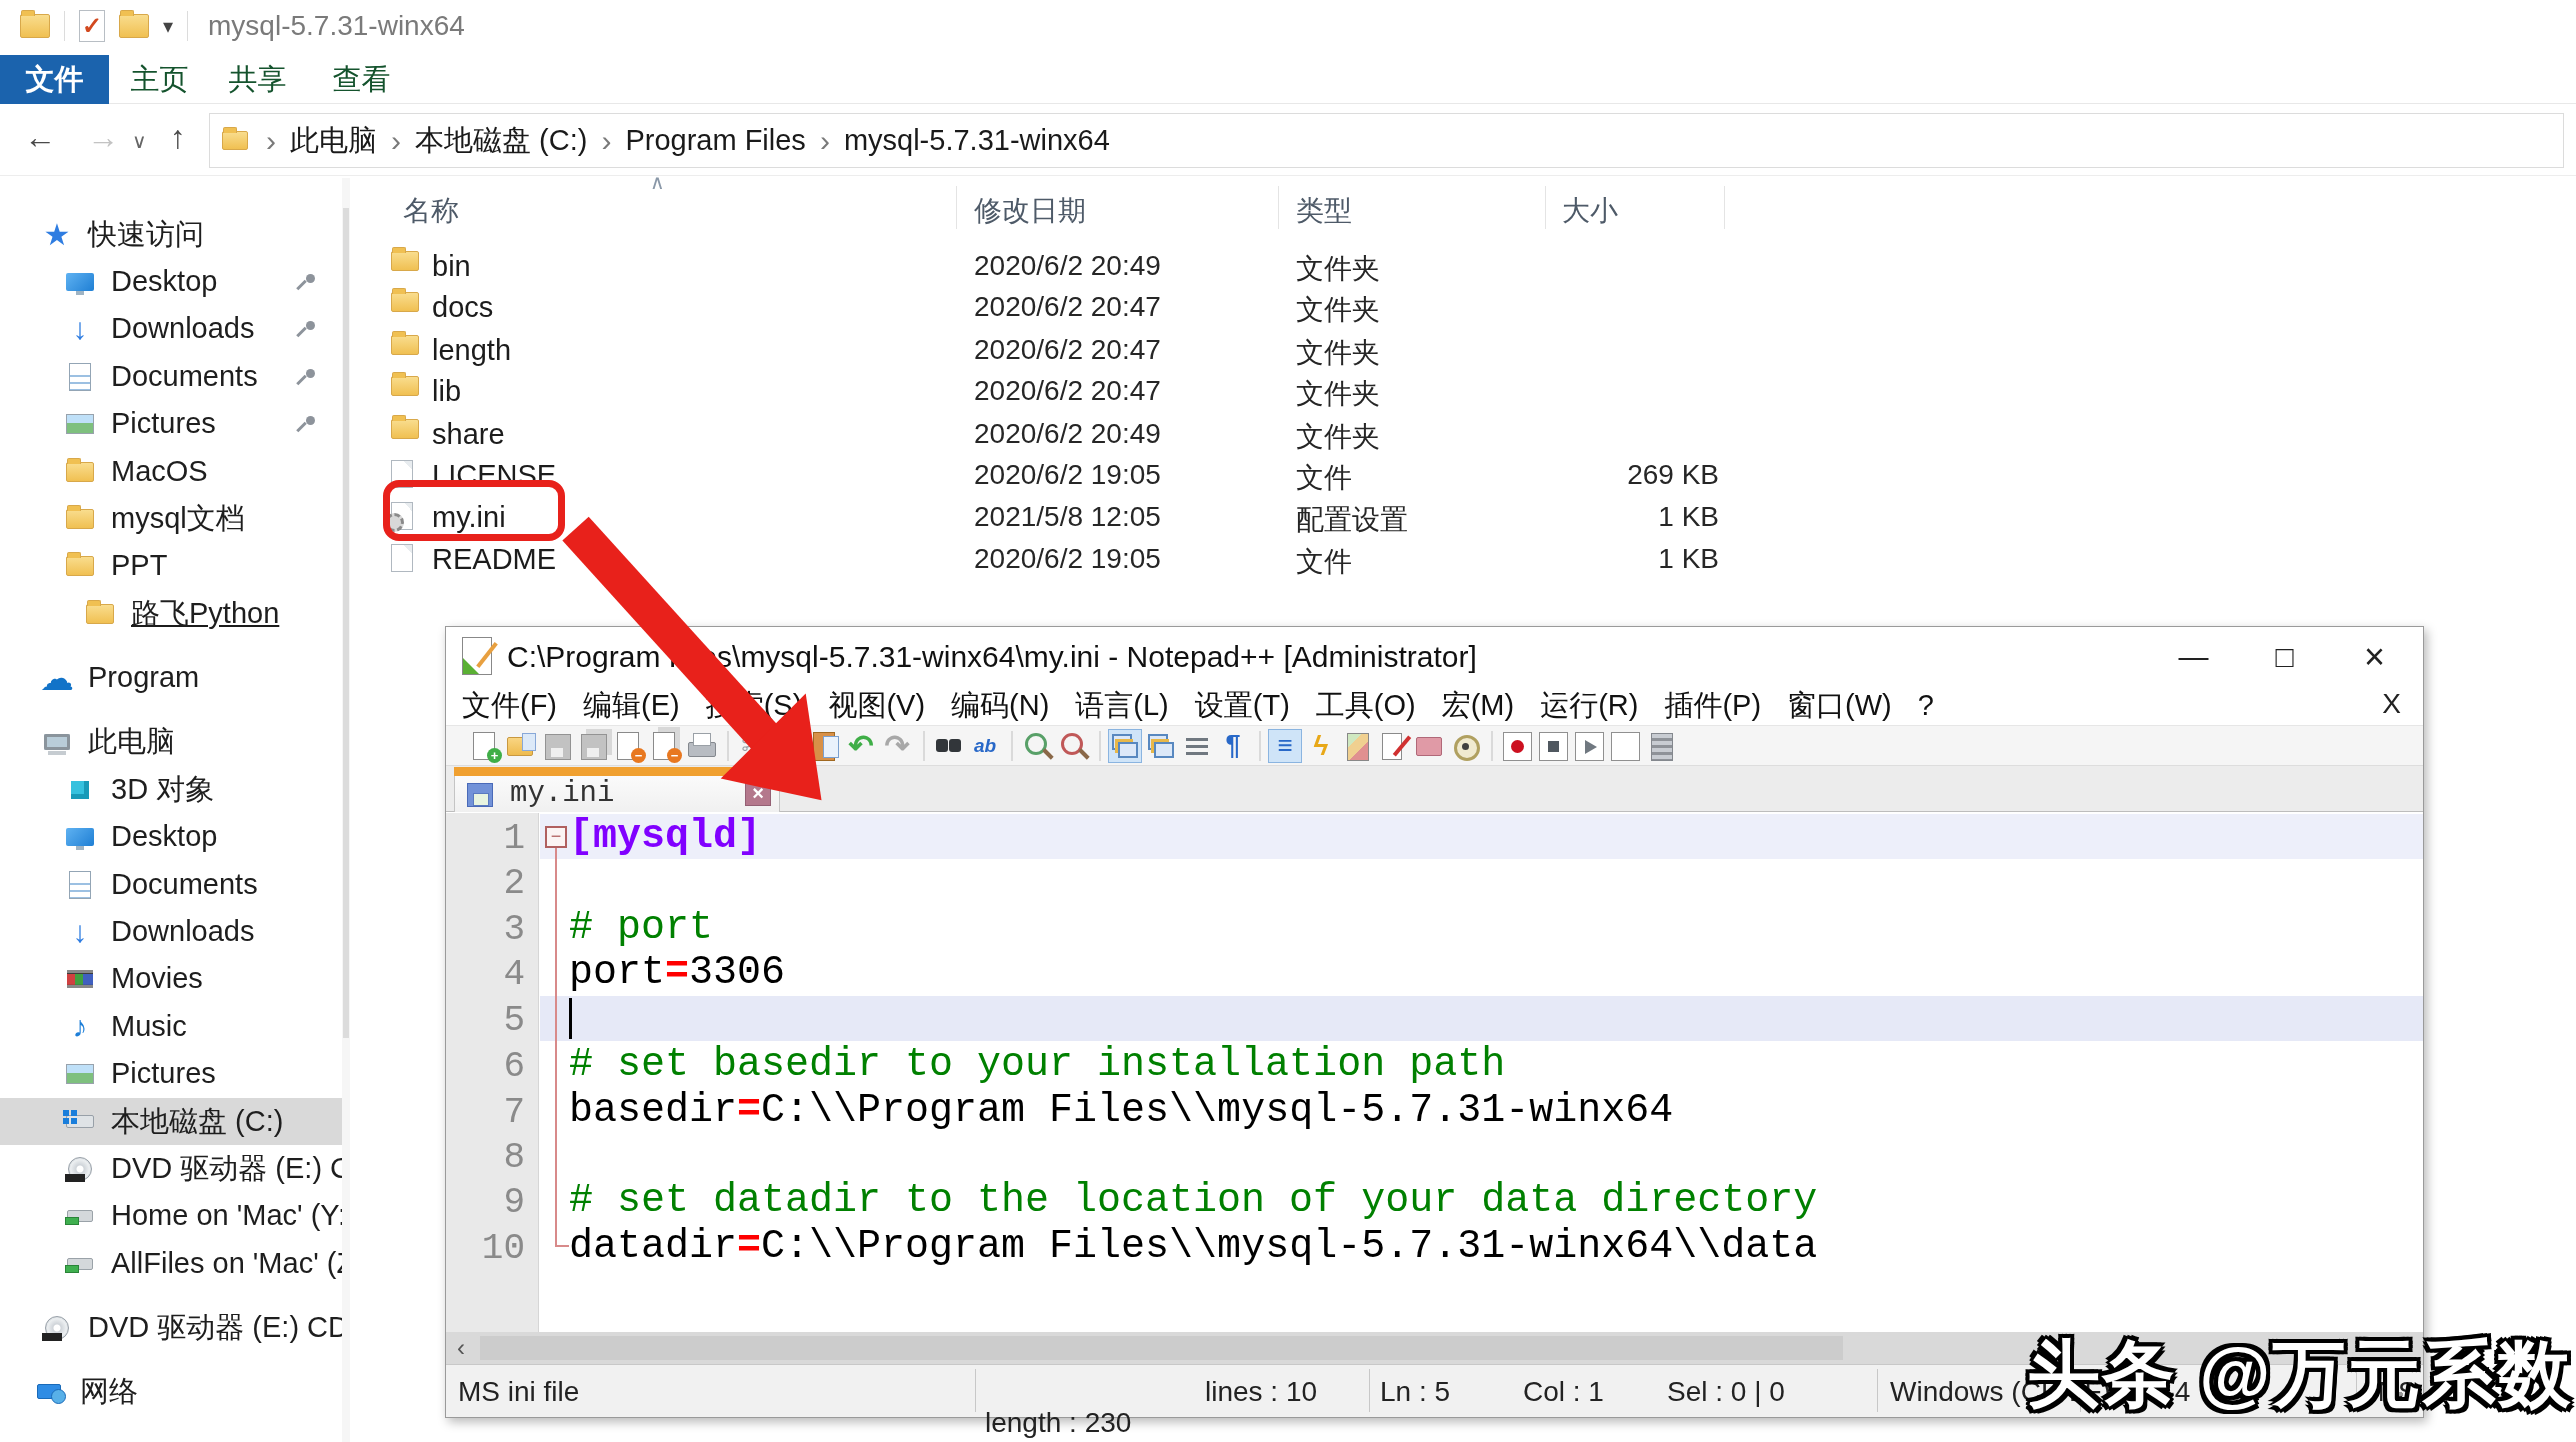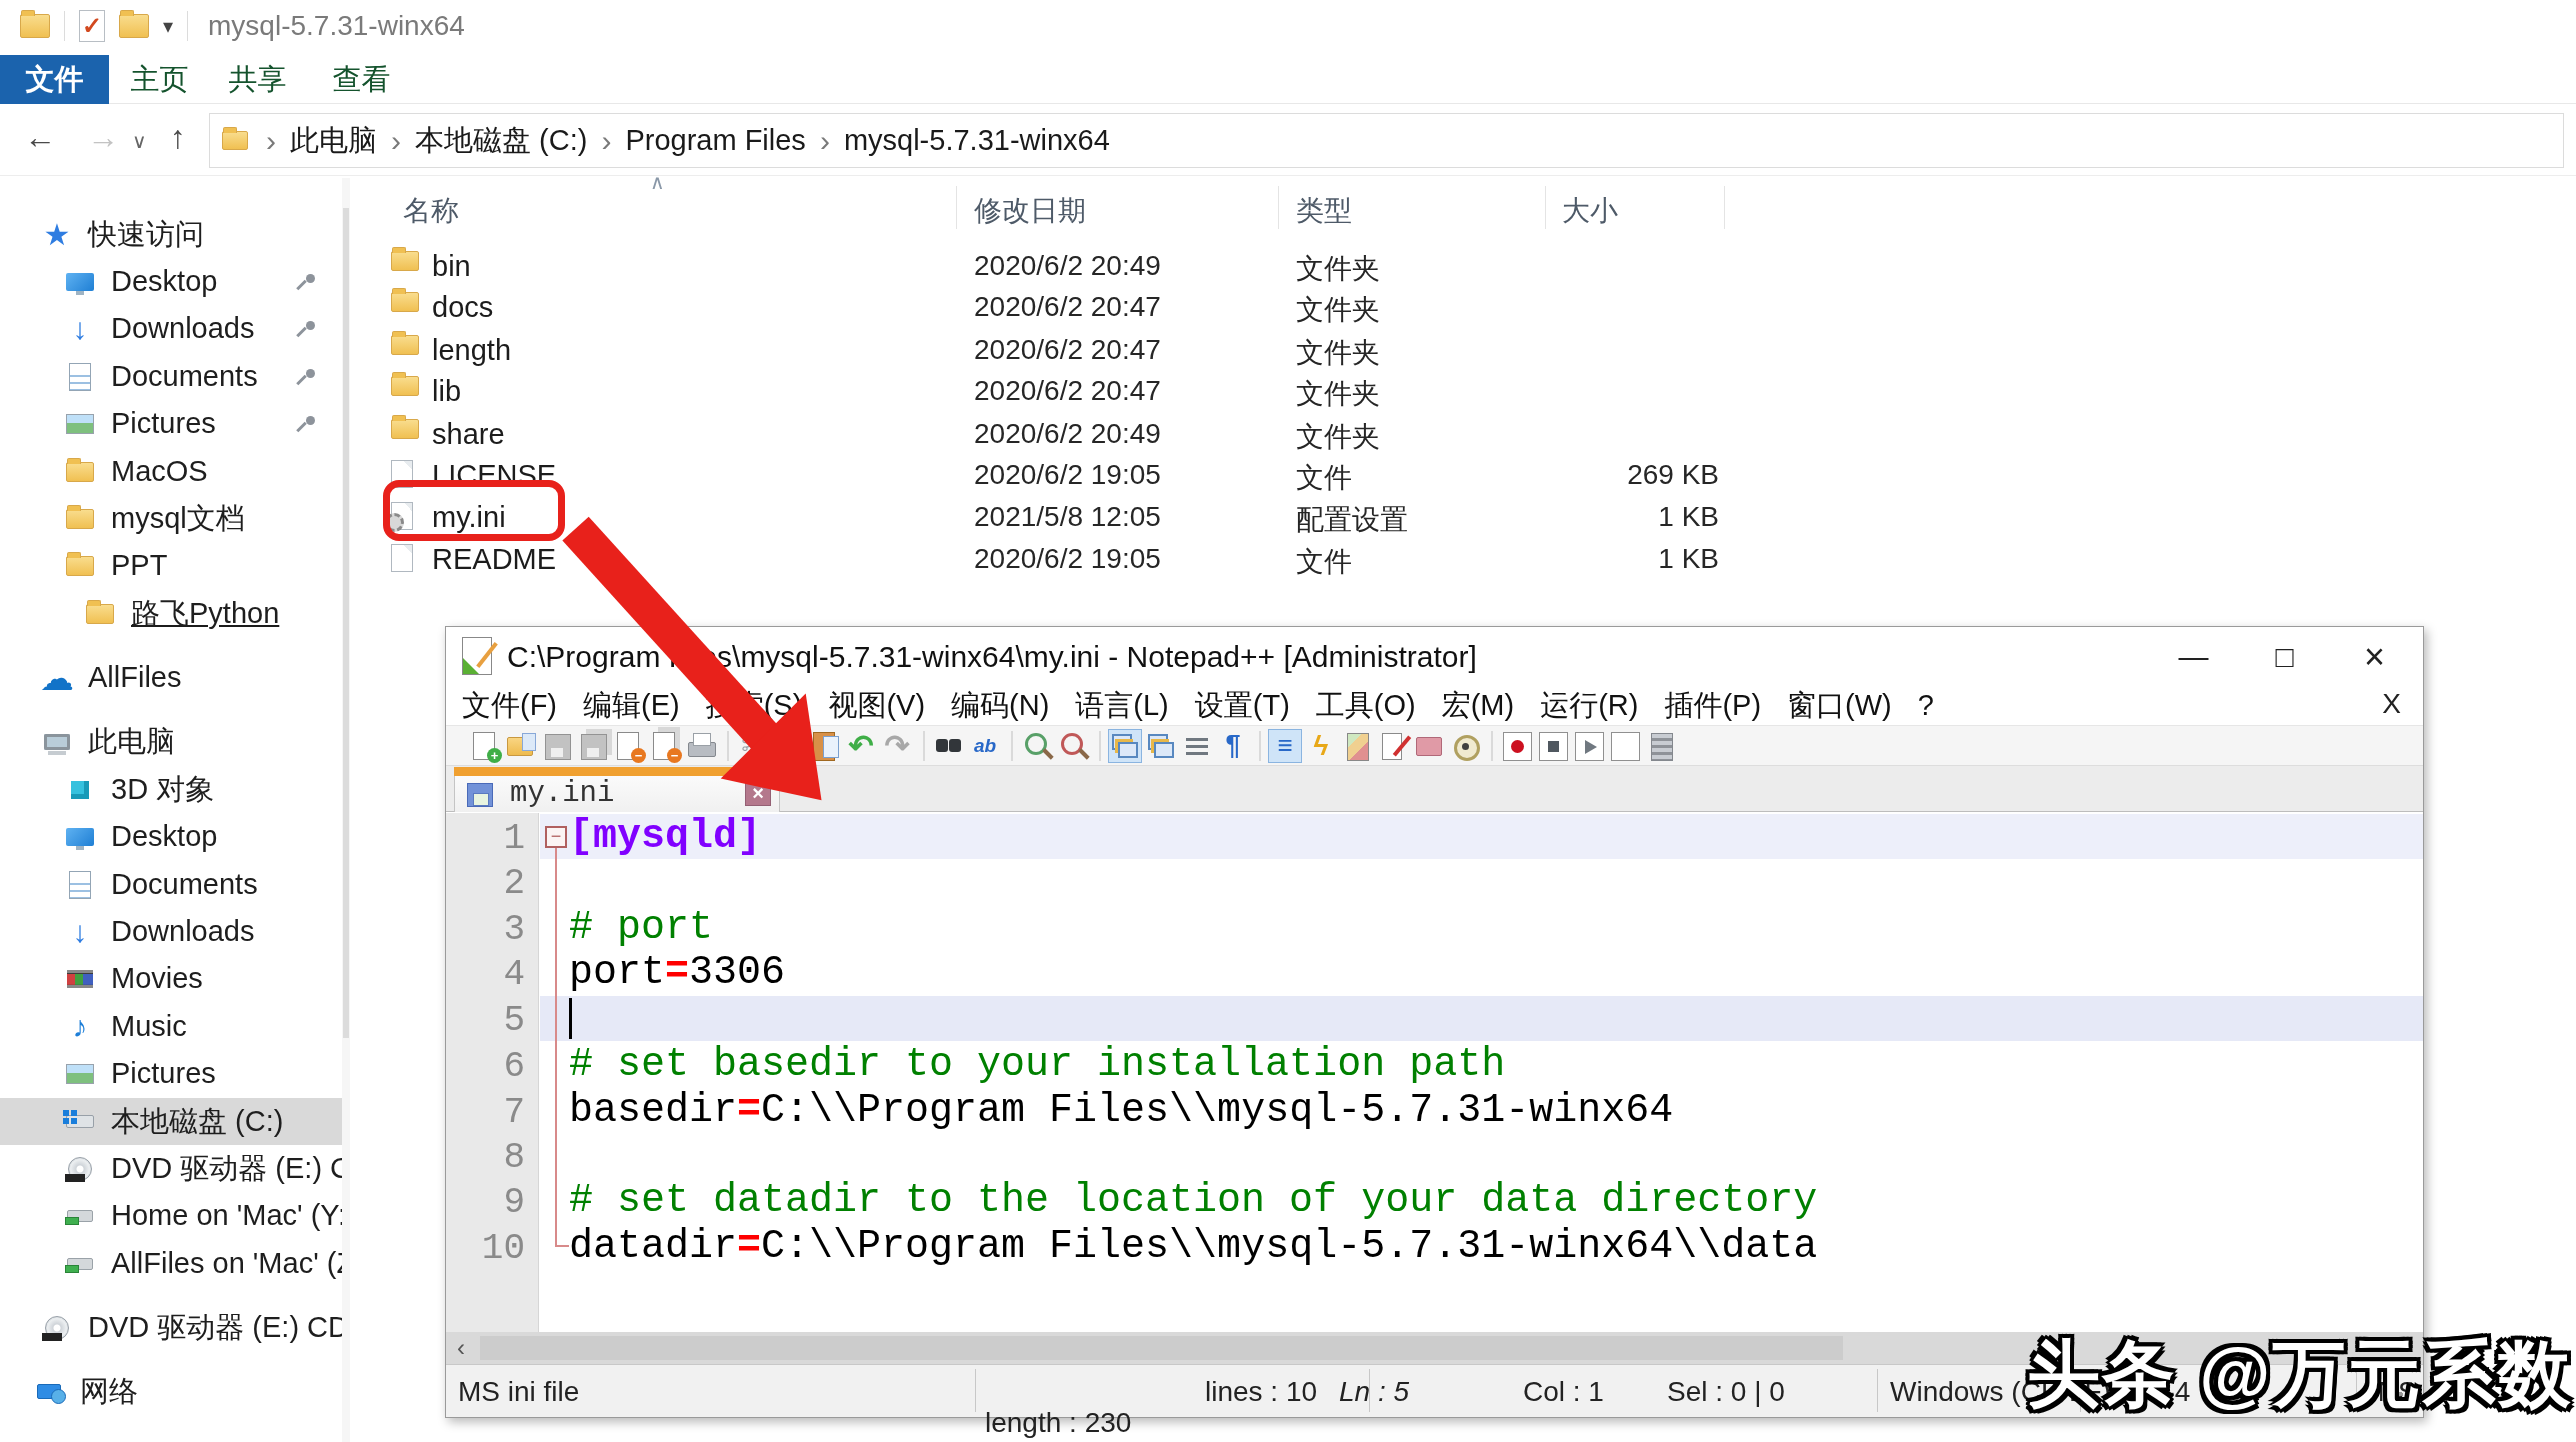--- a/index.html
+++ b/index.html
@@ -288,21 +288,21 @@
       <div class="sb-row" style="top: 412px; padding-left: 83px; text-decoration: underline;">
         <span class="sb-iconbox">
           <span class="ig i-folder"></span>
         </span>
         <span class="sb-label">路飞Python</span>
       </div>
       <div class="sb-row" style="top: 476px; padding-left: 40px;">
         <span class="sb-iconbox">
           <span class="ig i-cloud">☁</span>
         </span>
-        <span class="sb-label">AllFiles</span>
+        <span class="sb-label">Program</span>
       </div>
       <div class="sb-row" style="top: 540px; padding-left: 40px;">
         <span class="sb-iconbox">
           <span class="ig i-pc"></span>
         </span>
         <span class="sb-label">此电脑</span>
       </div>
       <div class="sb-row" style="top: 588px; padding-left: 63px;">
         <span class="sb-iconbox">
           <span class="ig i-cube"></span>
@@ -557,21 +557,21 @@
       </div>
     <div class="np-hscroll">
       <span class="larr">‹</span>
       <span class="thumb"></span>
     </div>
     <div class="np-status" id="npStatus">
       <span class="st-grip"></span>
     <div class="st-item" style="left: 12px;">MS ini file</div>
         <div class="st-item" style="left: 539px; margin-top: 31px;">length : 230</div>
         <div class="st-item" style="left: 759px;">lines : 10</div>
-        <div class="st-item" style="left: 893px; font-style: italic;">Ln : 5</div>
+        <div class="st-item" style="left: 934px;">Ln : 5</div>
         <div class="st-item" style="left: 1077px;">Col : 1</div>
         <div class="st-item" style="left: 1221px;">Sel : 0 | 0</div>
         <div class="st-item" style="left: 1444px;">Windows (CR LF)</div>
         <div class="st-item" style="left: 1665px;">UTF-4</div>
         <div class="st-item" style="left: 1924px;">INS</div>
         <div class="st-div" style="left: 529px;"></div>
         <div class="st-div" style="left: 923px;"></div>
         <div class="st-div" style="left: 1431px;"></div>
         <div class="st-div" style="left: 1634px;"></div>
         <div class="st-div" style="left: 1910px;"></div>

